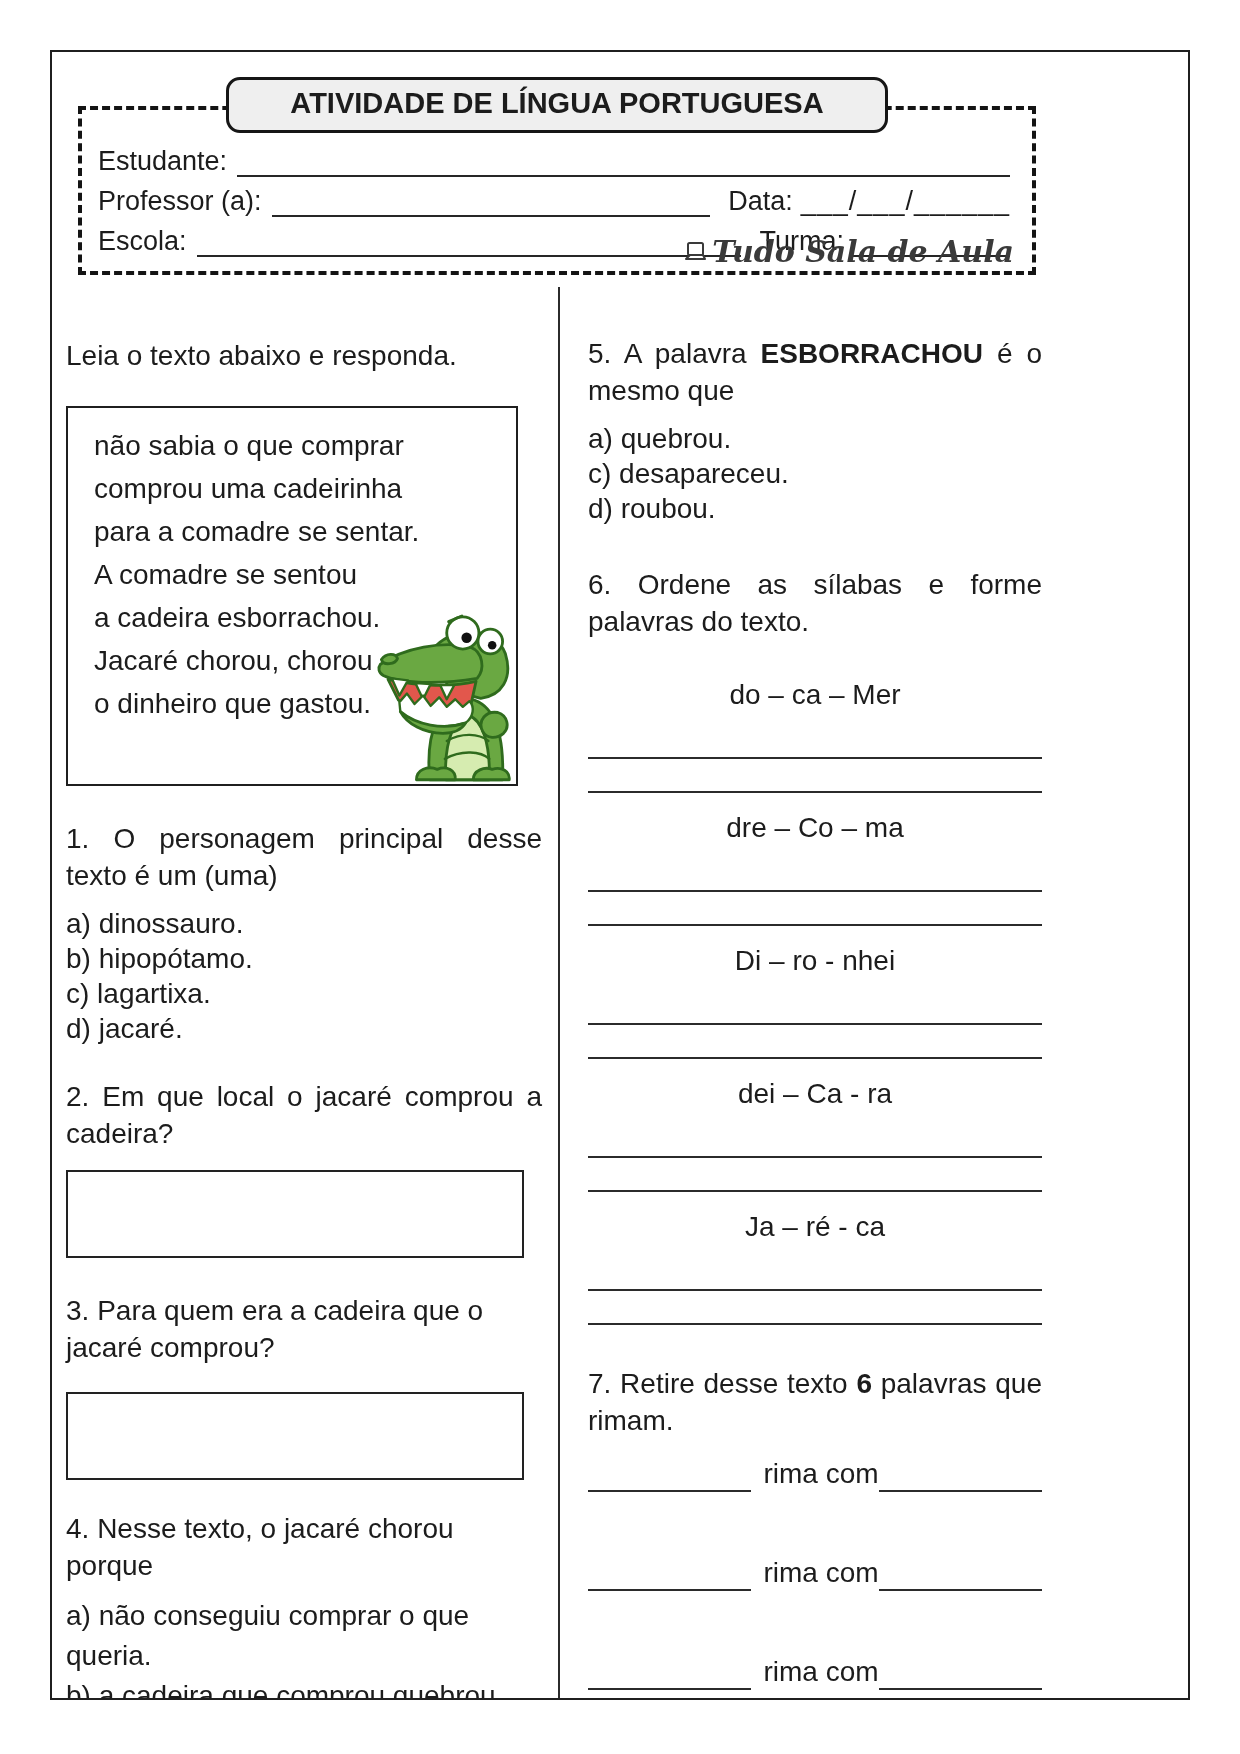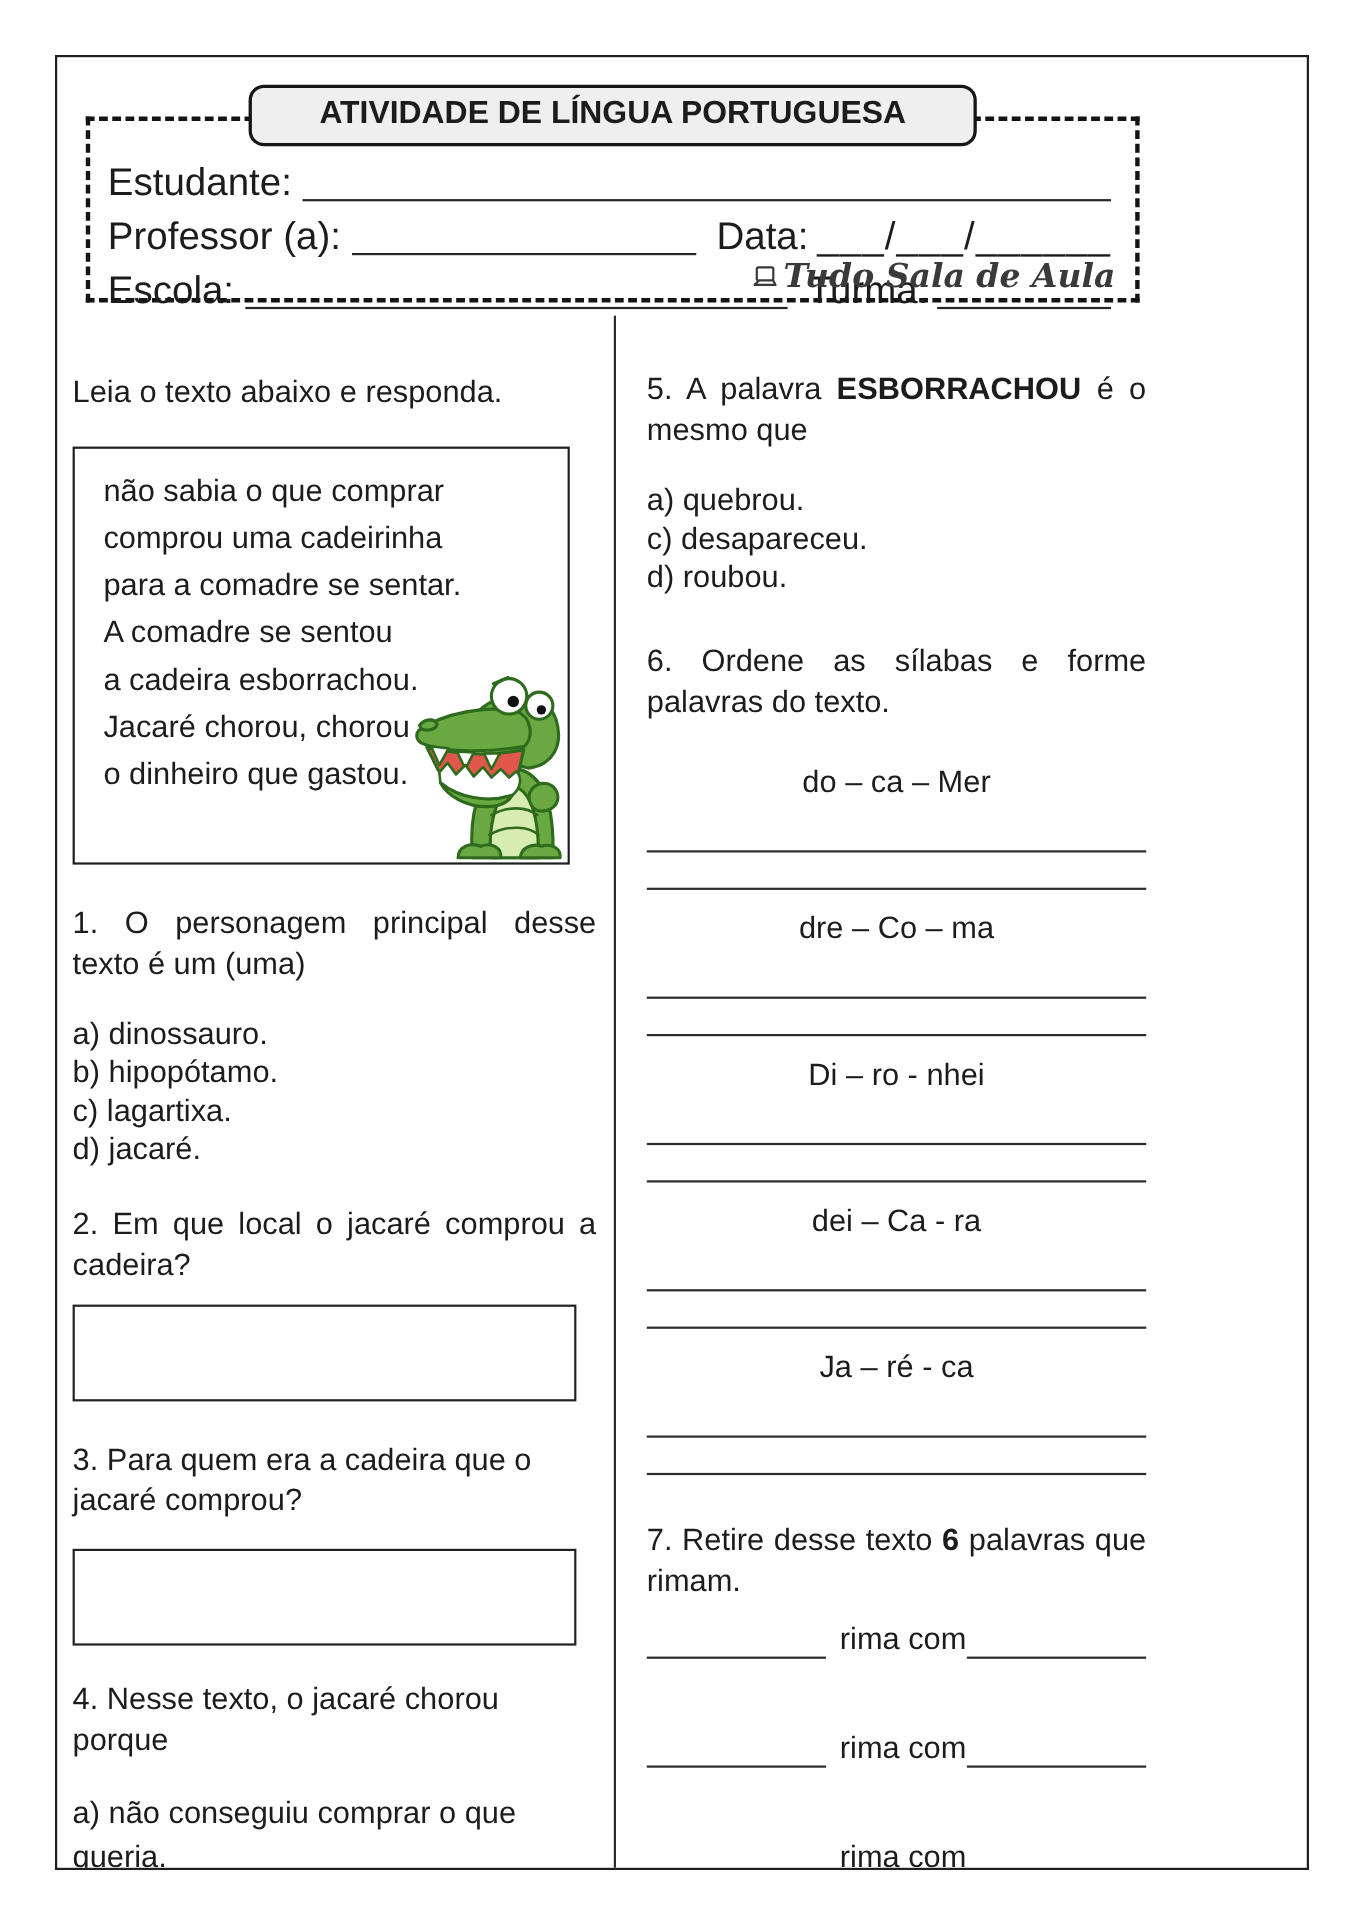--- a/index.html
+++ b/index.html
@@ -25,21 +25,21 @@
     text-align: center; font-weight: bold; font-size: 29px;
     padding: 7px 6px 10px 6px;
   }
   .dashed-box {
     position: relative; z-index: 1;
     margin-top: -27px;
     border: 4px dashed #141414;
     padding: 36px 22px 6px 16px;
     height: 169px;
   }
-  .frow { display: flex; font-size: 35px; margin-bottom: 9px; }
+  .frow { display: flex; align-items: flex-end; font-size: 27px; margin-bottom: 9px; }
   .frow .lbl { white-space: nowrap; padding-right: 10px; }
   .frow .lbl2 { white-space: nowrap; padding: 0 8px 0 18px; }
   .line { border-bottom: 2px solid #262626; height: 1.05em; display: inline-block; }
   .grow { flex: 1; }
   .w150 { width: 158px; }
   .dateblank { letter-spacing: 1px; }
   .logo {
     position: absolute; right: 18px; bottom: 2px;
     display: flex; align-items: center; gap: 4px;
     font-family: "DejaVu Serif", serif; font-style: italic; font-weight: bold;
@@ -55,21 +55,21 @@
   .intro { margin-top: 50px; }
   .poem-box {
     position: relative; margin-top: 32px;
     width: 452px; height: 380px;
     border: 2px solid #1f1f1f;
     padding: 16px 0 0 26px;
   }
   .poem-line { font-size: 28px; line-height: 43px; white-space: nowrap; }
   .croc { position: absolute; right: 3px; bottom: 2px; }
   .q { margin-top: 34px; }
-  .opts { margin-top: 28px; }
+  .opts { margin-top: 12px; }
   .opt { font-size: 28px; line-height: 35px; }
   .opts-tall .opt { line-height: 40px; }
   .answer-box { margin-top: 18px; width: 458px; height: 88px; border: 2px solid #222; background:#fff; }
   .answer-box.second { margin-top: 26px; }
   .q2 { margin-top: 32px; }
   .q4 { margin-top: 30px; }
   
   .q5 { margin-top: 48px; }
   .q6 { margin-top: 40px; }
   .bold { font-weight: bold; }

